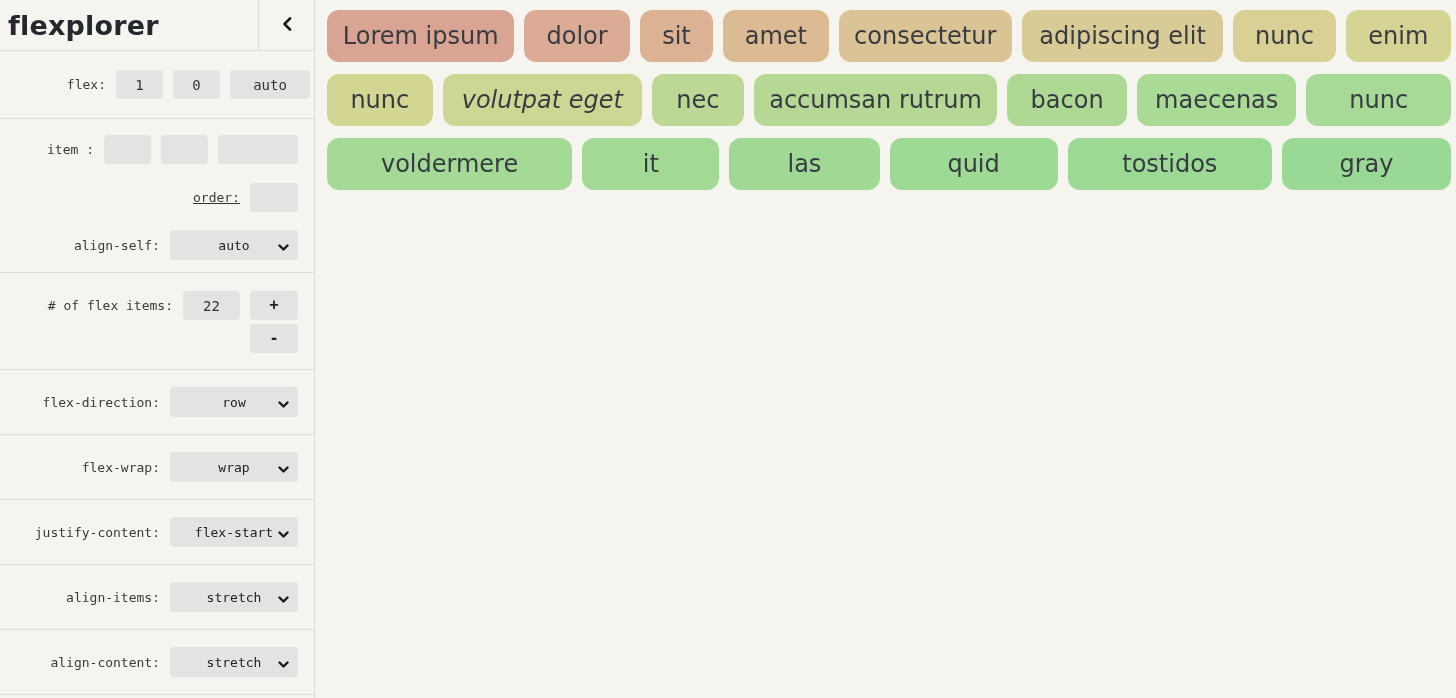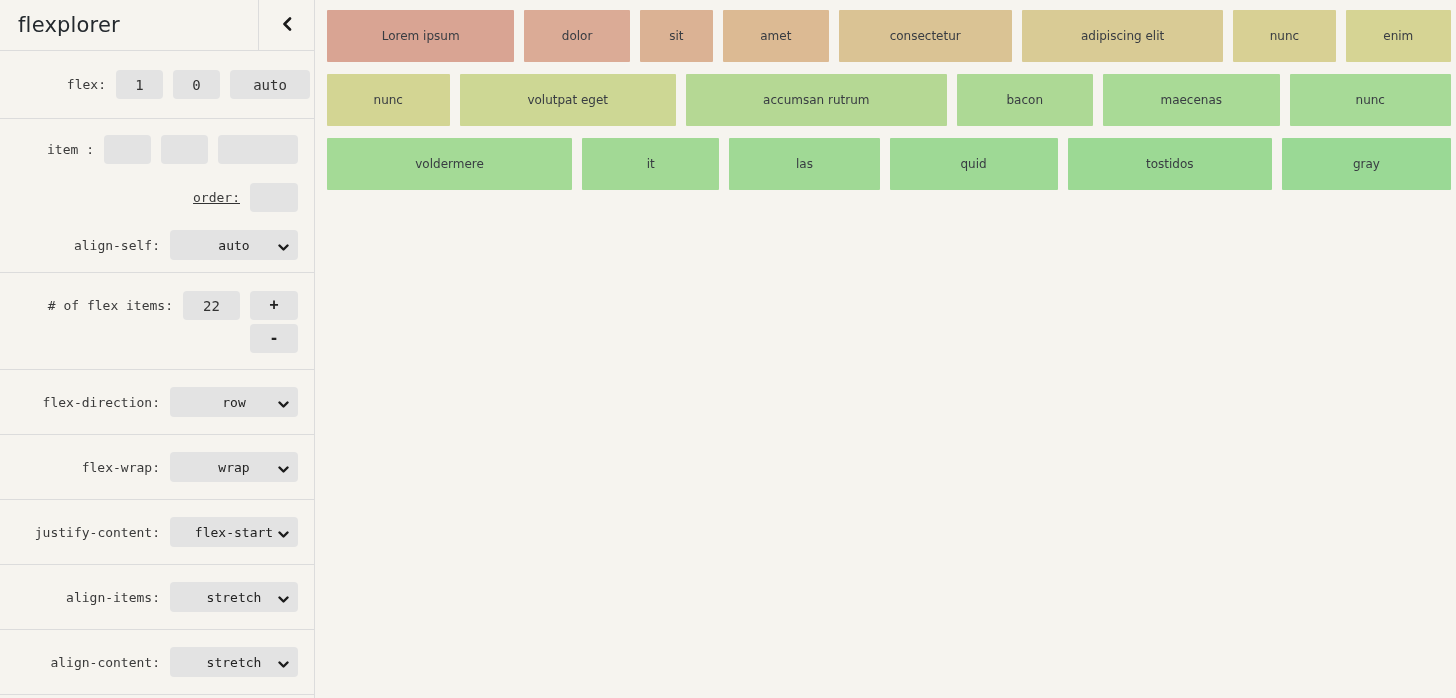--- a/index.html
+++ b/index.html
@@ -18,24 +18,25 @@
     background: #f6f4ef;
   }
   .sidebar-header {
     display: flex; align-items: stretch;
     height: 51px;
     border-bottom: 1px solid #dcdcdc;
   }
   .app-title {
     flex: 1;
     display: flex; align-items: center;
-    padding-left: 18px;
-    font-size: 21px;
+    padding-left: 8px;
+    font-size: 27px;
     color: #24292e;
     letter-spacing: 0.2px;
+    font-weight: bold;
   }
   .collapse-btn {
     width: 56px;
     border: none; border-left: 1px solid #dcdcdc;
     background: transparent;
     display: flex; align-items: center; justify-content: center;
     cursor: pointer;
   }
 
   .section {
@@ -108,23 +109,23 @@
     padding: 4px 0 0 7px;
     display: flex; flex-wrap: wrap;
     align-items: flex-start; align-content: flex-start;
     justify-content: flex-start;
   }
   .flex-item {
     flex: 1 0 auto;
     height: 52px; line-height: 52px;
     margin: 6px 5px;
     padding: 0 10px;
-    border-radius: 1px;
+    border-radius: 12px;
     text-align: center;
-    font-size: 12px;
+    font-size: 24px;
     color: #383c42;
     white-space: nowrap;
     overflow: hidden;
   }
 </style>
 </head>
 <body>
 
 <div class="sidebar">
 
@@ -259,21 +260,22 @@
 
 <div class="flex-item" style="background: rgb(217, 164, 147); flex-basis: 178px;">Lorem ipsum</div>
     <div class="flex-item" style="background: rgb(219, 171, 150); flex-basis: 96px;">dolor</div>
     <div class="flex-item" style="background: rgb(219, 178, 148); flex-basis: 64px;">sit</div>
     <div class="flex-item" style="background: rgb(220, 186, 147); flex-basis: 96px;">amet</div>
     <div class="flex-item" style="background: rgb(218, 195, 148); flex-basis: 164px;">consectetur</div>
     <div class="flex-item" style="background: rgb(217, 203, 149); flex-basis: 192px;">adipiscing elit</div>
     <div class="flex-item" style="background: rgb(216, 208, 148); flex-basis: 93px;">nunc</div>
     <div class="flex-item" style="background: rgb(214, 212, 148); flex-basis: 96px;">enim</div>
     <div class="flex-item" style="background: rgb(211, 213, 147); flex-basis: 98px;">nunc</div>
-    <div class="flex-item" style="background: rgb(205, 215, 148); flex-basis: 192px;">volutpat eget</div>
+    <div class="flex-item" style="background: rgb(205, 215, 148); flex-basis: 192px; font-style: italic;">volutpat eget</div>
+    <div class="flex-item" style="background: rgb(189, 215, 149); flex-basis: 84px;">nec</div>
     <div class="flex-item" style="background: rgb(181, 216, 148); flex-basis: 236px;">accumsan rutrum</div>
     <div class="flex-item" style="background: rgb(173, 217, 149); flex-basis: 112px;">bacon</div>
     <div class="flex-item" style="background: rgb(169, 218, 150); flex-basis: 152px;">maecenas</div>
     <div class="flex-item" style="background: rgb(167, 218, 151); flex-basis: 137px;">nunc</div>
     <div class="flex-item" style="background: rgb(164, 218, 150); flex-basis: 211px;">voldermere</div>
     <div class="flex-item" style="background: rgb(162, 217, 149); flex-basis: 103px;">it</div>
     <div class="flex-item" style="background: rgb(160, 217, 149); flex-basis: 116px;">las</div>
     <div class="flex-item" style="background: rgb(158, 217, 149); flex-basis: 134px;">quid</div>
     <div class="flex-item" style="background: rgb(156, 217, 148); flex-basis: 170px;">tostidos</div>
     <div class="flex-item" style="background: rgb(154, 217, 149); flex-basis: 135px;">gray</div>

